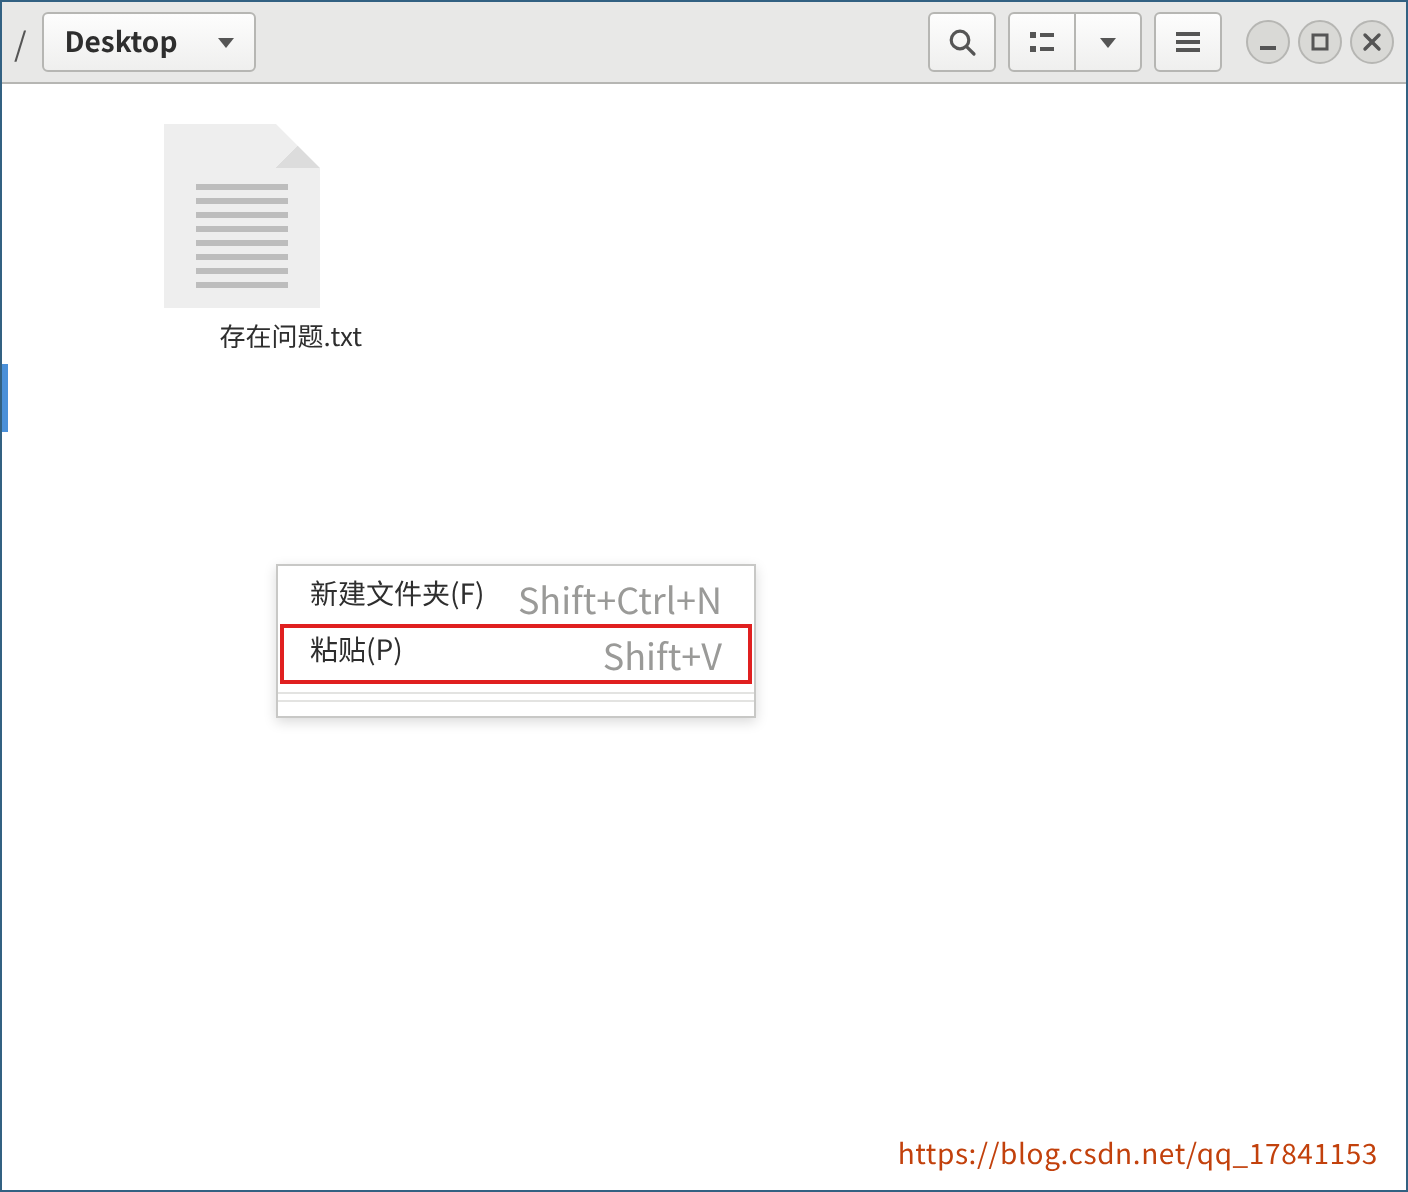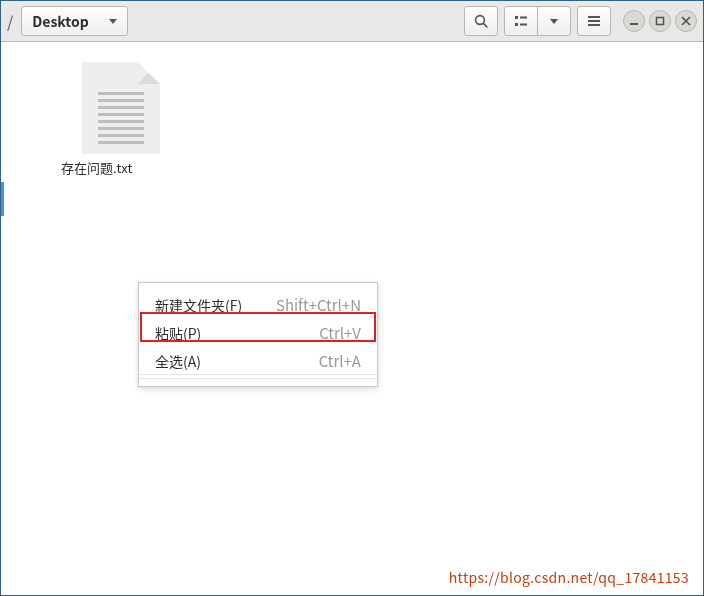--- a/index.html
+++ b/index.html
@@ -89,21 +89,21 @@
     top: 140px;
     width: 4px;
     height: 34px;
     background: #4a90d9;
   }
   .file-item {
     position: absolute;
     top: 20px;
     left: 60px;
     width: 120px;
-    text-align: left;
+    text-align: right;
     cursor: pointer;
   }
   .file-icon {
     width: 78px; height: 92px;
     margin: 0 auto 4px;
     position: relative;
   }
   .file-page {
     position: absolute;
     inset: 0;
@@ -138,31 +138,31 @@
     top: 240px;
     width: 240px;
     background: #ffffff;
     border: 1px solid #c8c8c6;
     box-shadow: 0 2px 6px rgba(0,0,0,.15);
     padding: 4px 0;
   }
   .menu-item {
     height: 28px;
     display: flex;
-    align-items: flex-end;
+    align-items: flex-start;
     padding: 0 16px;
     font-size: 14px;
     color: #2e2e2e;
     cursor: pointer;
     position: relative;
   }
   .menu-item .accel {
     margin-left: auto;
     color: #9a9a98;
-    font-size: 15px;
+    font-size: 18px;
   }
   .menu-sep {
     height: 1px;
     background: #e3e3e1;
     margin: 3px 0;
   }
   .highlight-box {
     position: absolute;
     border: 2px solid #e02020;
     pointer-events: none;
@@ -264,25 +264,21 @@
     <div class="file-name">存在问题.txt</div>
   </div>
 
   <div class="context-menu">
     <div class="menu-item">
       <span>新建文件夹(F)</span>
       <span class="accel">Shift+Ctrl+N</span>
     </div>
     <div class="menu-item">
       <span>粘贴(P)</span>
-      <span class="accel">Ctrl+V</span>
-    </div>
-    <div class="menu-item">
-      <span>全选(A)</span>
-      <span class="accel">Ctrl+A</span>
+      <span class="accel">Shift+V</span>
     </div>
     <div class="menu-sep"></div>
     <div class="menu-sep"></div>
   </div>
 
   <div class="highlight-box"></div>
 
   <div class="watermark">https://blog.csdn.net/qq_17841153</div>
 </div>
 

